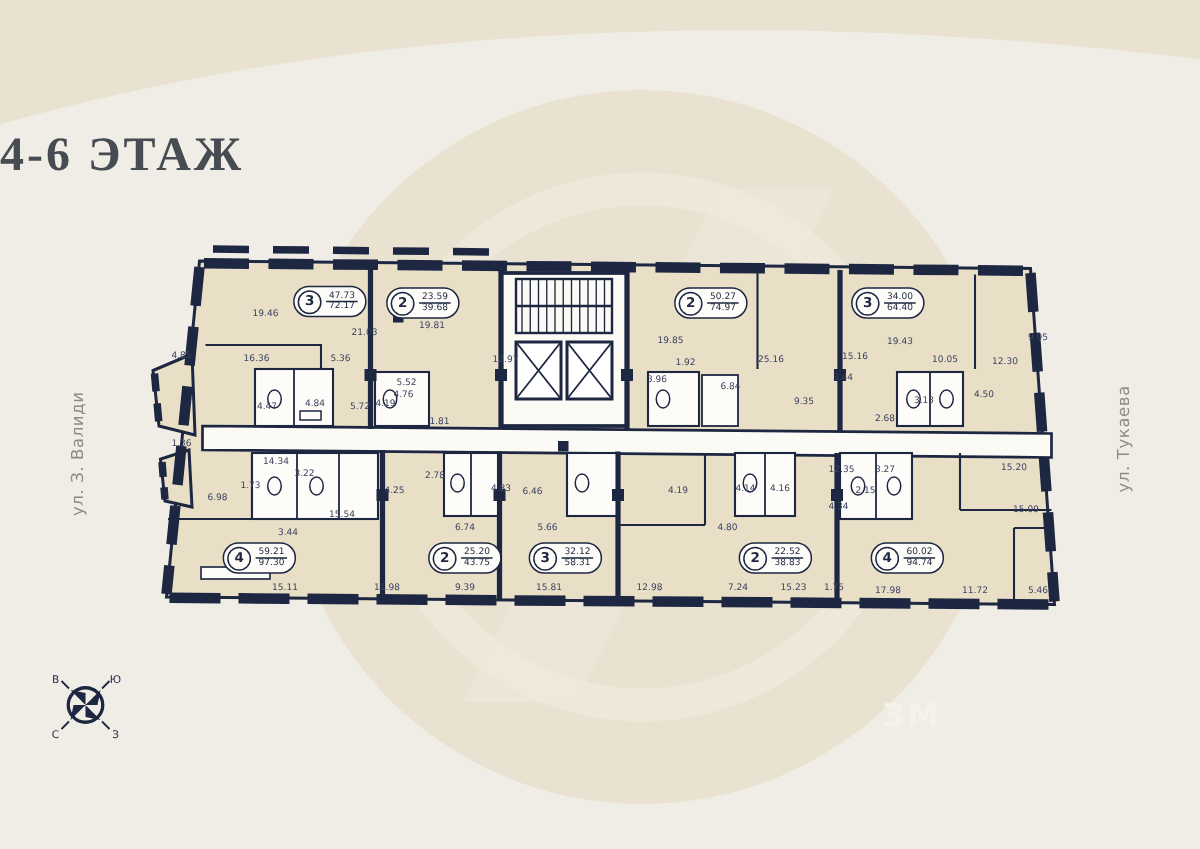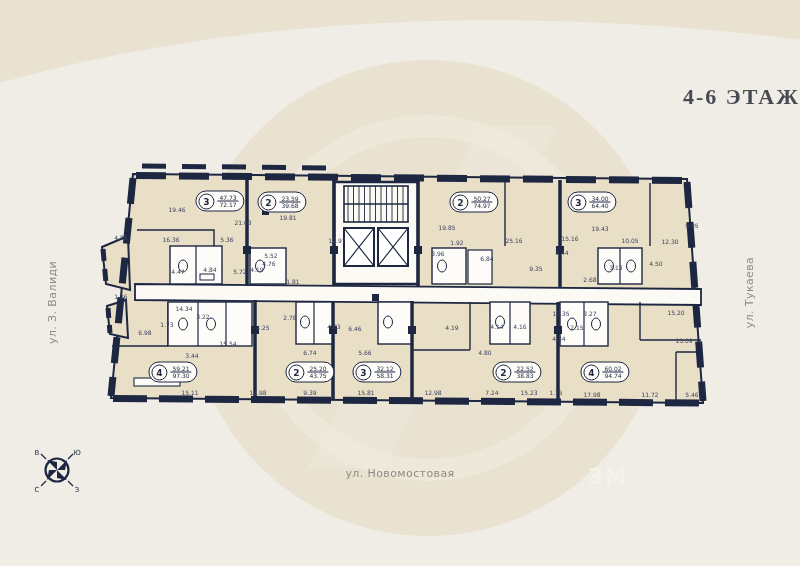--- a/index.html
+++ b/index.html
@@ -9,23 +9,23 @@
     background:var(--background,#f0ede6);
     overflow:hidden;
     font-family:"DejaVu Sans","Liberation Sans",sans-serif;
   }
   .wm{position:absolute;inset:0;z-index:0;}
   .plan-svg{position:absolute;inset:0;z-index:2;}
   .overlay{position:absolute;inset:0;z-index:3;}
 
   .page-title{
     position:absolute;left:0;right:0;top:84px;z-index:3;
-    text-align:right;margin:0;
+    text-align:left;margin:0;
     font-family:"Liberation Serif","DejaVu Serif",serif;
-    font-weight:700;font-size:22px;letter-spacing:2px;
+    font-weight:700;font-size:32px;letter-spacing:2px;
     color:var(--accent_text,#474b52);
   }
   .street{
     position:absolute;z-index:3;
     color:var(--street_text,#8f8c85);
     font-size:11px;letter-spacing:.4px;white-space:nowrap;
   }
   .street-bottom{left:0;right:0;top:467px;text-align:center;}
   .street-vert{width:130px;text-align:center;transform:rotate(-90deg);}
   .street-left{left:-13px;top:296px;}
@@ -71,21 +71,20 @@
     <circle cx="428" cy="298" r="238" fill="#e9e2d1"></circle>
     <circle cx="428" cy="298" r="172" fill="none" stroke="#efe9dc" stroke-width="22" opacity="0.85"></circle>
     <polygon points="480,126 556,126 384,468 308,468" fill="#efe9dc" opacity="0.6"></polygon>
   </svg>
   <div class="wm-logo">ЗМ</div>
 
   <h1 class="page-title">4-6 ЭТАЖ</h1>
 
   <div class="street street-vert street-left">ул. З. Валиди</div>
   <div class="street street-vert street-right">ул. Тукаева</div>
-  <div class="street street-bottom">ул. Новомостовая</div>
 
   <svg class="plan-svg" viewBox="0 0 800 566">
 
     <g>
       <polygon points="133,174 687,179 703,403 111,398" fill="#e9dfc7" stroke="#1d2742" stroke-width="2"></polygon>
 
       <polygon points="128,236 102,247 106,284 130,290" fill="#e9dfc7" stroke="#1d2742" stroke-width="2"></polygon>
       <polygon points="126,300 107,306 110,334 128,338" fill="#e9dfc7" stroke="#1d2742" stroke-width="2"></polygon>
     </g>
 

